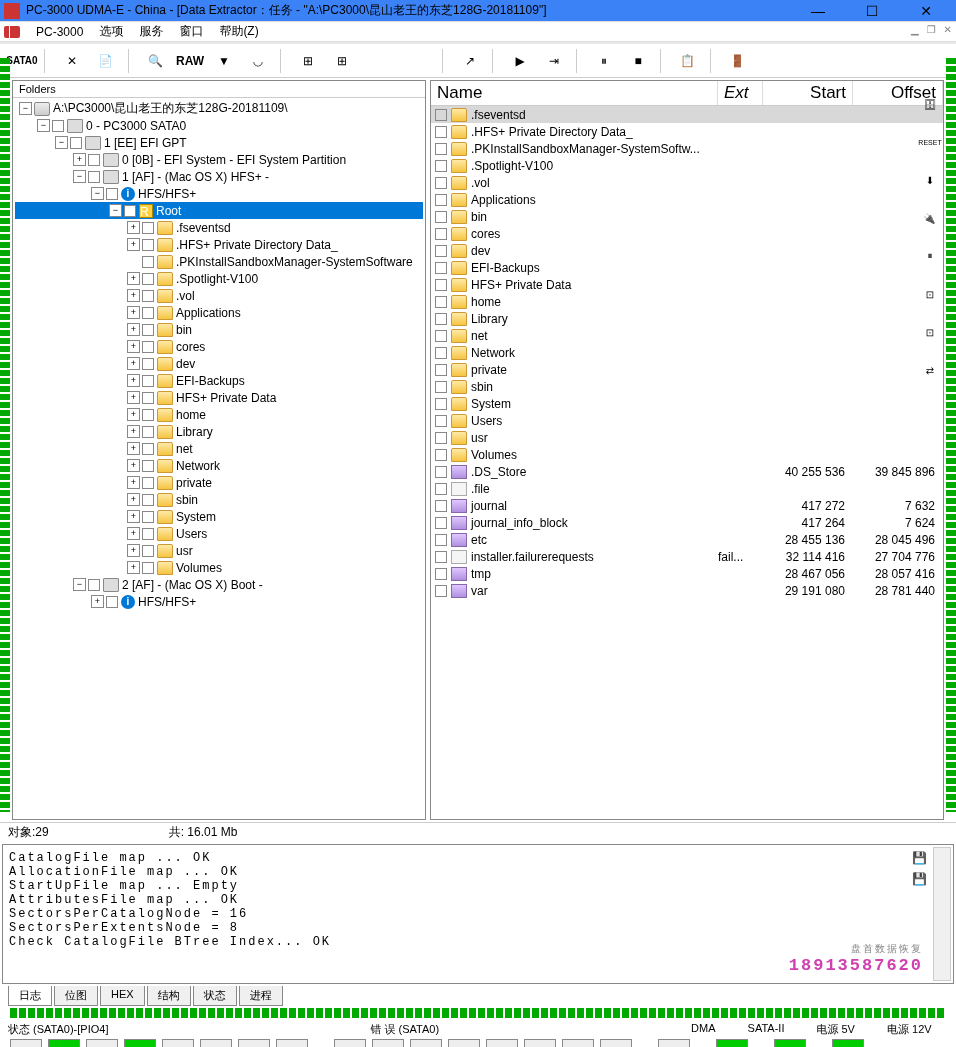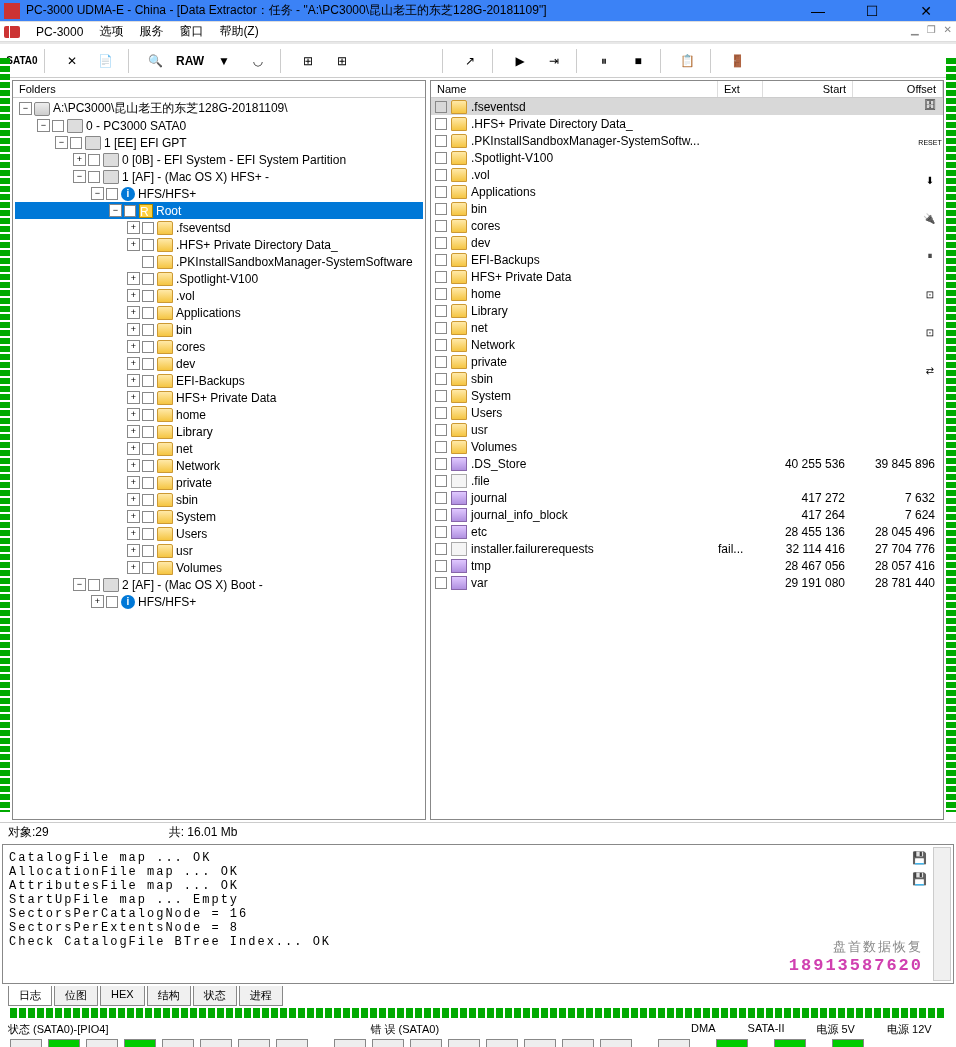--- a/index.html
+++ b/index.html
@@ -30,23 +30,23 @@
 .icon-folder { background: linear-gradient(#ffe9a8, #f5c542); border: 1px solid #cc9933; border-radius: 2px 2px 0 0; }
 .icon-drive { background: linear-gradient(#eee, #ccc); border: 1px solid #888; border-radius: 2px; }
 .icon-disk { background: #ddd; border: 1px solid #888; border-radius: 1px; }
 .icon-info { background: #0078d7; border-radius: 50%; color: #fff; text-align: center; font-size: 10px; font-weight: bold; line-height: 13px; width: 14px; height: 14px; }
 .icon-root { background: #ffd040; border: 1px solid #aa8800; width: 14px; }
 .icon-file { background: #f5f5f5; border: 1px solid #aaa; }
 .icon-special { background: linear-gradient(#e0c8ff, #b090e0); border: 1px solid #8866aa; }
 .tree-label { font-size: 12px; }
 .right-pane { flex: 1; border: 1px solid #888; margin: 2px; display: flex; flex-direction: column; }
 .list-header { display: flex; border-bottom: 1px solid #ccc; background: #fff; }
-.list-header-col { padding: 2px 6px; border-right: 1px solid #ddd; font-size: 11px; }
+.list-header-col { padding: 2px 6px; border-right: 1px solid #ddd; font-size: 17px; }
 .col-name { flex: 1; }
-.col-ext { width: 45px; }
+.col-ext { width: 45px; font-style: italic; }
 .col-start { width: 90px; text-align: right; }
 .col-offset { width: 90px; text-align: right; }
 .list-body { flex: 1; overflow: auto; }
 .list-row { display: flex; align-items: center; height: 17px; padding-left: 4px; }
 .list-row.selected { background: #d8d8d8; }
 .list-chk { width: 12px; height: 12px; border: 1px solid #888; margin-right: 4px; }
 .list-icon { width: 16px; height: 14px; margin-right: 4px; }
 .list-name { flex: 1; font-size: 12px; }
 .list-ext { width: 45px; font-size: 12px; overflow: hidden; text-overflow: ellipsis; }
 .list-start { width: 90px; text-align: right; font-size: 12px; padding-right: 8px; }
@@ -54,21 +54,21 @@
 .ruler-left { position: absolute; left: 0; top: 58px; width: 10px; height: 754px; background: repeating-linear-gradient(180deg, #0a0 0, #0a0 6px, #fff 6px, #fff 8px); }
 .ruler-right { position: absolute; right: 0; top: 58px; width: 10px; height: 754px; background: repeating-linear-gradient(180deg, #0a0 0, #0a0 6px, #fff 6px, #fff 8px); }
 .right-toolbar { position: absolute; right: 12px; top: 92px; width: 28px; display: flex; flex-direction: column; gap: 14px; align-items: center; }
 .right-tb-btn { width: 24px; height: 24px; font-size: 10px; display: flex; align-items: center; justify-content: center; }
 .status-row { height: 20px; display: flex; align-items: center; padding: 0 8px; border-top: 1px solid #ccc; }
 .status-item { font-size: 12px; margin-right: 120px; }
 .log-pane { height: 140px; border: 1px solid #888; margin: 2px; padding: 6px; font-family: 'Courier New', monospace; font-size: 12px; position: relative; overflow: hidden; letter-spacing: 2px; }
 .log-scroll { position: absolute; right: 2px; top: 2px; bottom: 2px; width: 18px; background: #f0f0f0; border: 1px solid #ccc; }
 .log-icons { position: absolute; right: 24px; top: 6px; display: flex; flex-direction: column; gap: 6px; }
 .watermark { position: absolute; right: 30px; bottom: 8px; text-align: right; }
-.wm-text { color: #888; font-size: 13px; font-family: Liberation Serif, serif; }
+.wm-text { color: #888; font-size: 10px; font-family: Liberation Serif, serif; }
 .wm-phone { color: #d040b0; font-size: 17px; font-weight: bold; }
 .log-tabs { display: flex; padding: 0 8px; gap: 2px; }
 .log-tab { padding: 2px 10px; border: 1px solid #888; border-top: none; font-size: 11px; background: #f0f0f0; }
 .log-tab.active { background: #fff; }
 .bottom-ruler { height: 10px; margin: 2px 10px; background: repeating-linear-gradient(90deg, #0a0 0, #0a0 7px, #fff 7px, #fff 9px); }
 .status-panel { padding: 2px 8px; }
 .status-labels { display: flex; font-size: 11px; margin-bottom: 2px; gap: 22px; }
 .status-labels span:nth-child(2) { margin-left: 240px; }
 .status-labels span:nth-child(3) { margin-left: 230px; }
 .status-labels span:nth-child(4) { margin-left: 10px; }
@@ -584,22 +584,22 @@
 
 <div class="status-row">
   <div class="status-item">对象:29</div>
   <div class="status-item">共:   16.01 Mb</div>
 </div>
 
 <div class="log-pane">
   <div id="log-lines">
       <div>CatalogFile map     ...  OK</div>
       <div>AllocationFile map  ...  OK</div>
+      <div>StartUpFile map     ...  Empty</div>
       <div>AttributesFile map  ...  OK</div>
-      <div>StartUpFile map     ...  Empty</div>
       <div>SectorsPerCatalogNode  = 16</div>
       <div>SectorsPerExtentsNode  = 8</div>
       <div>Check CatalogFile BTree Index...  OK</div>
     </div>
   <div class="log-scroll"></div>
   <div class="log-icons">
     <span>💾</span>
     <span>💾</span>
   </div>
   <div class="watermark">

